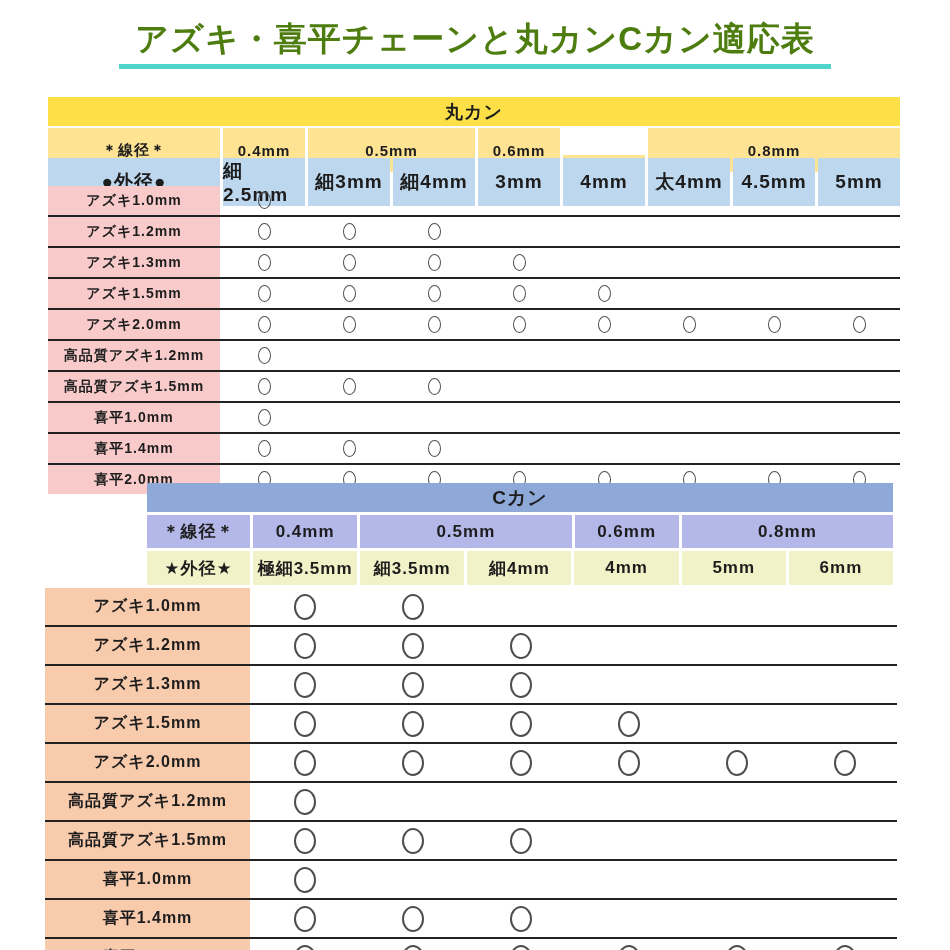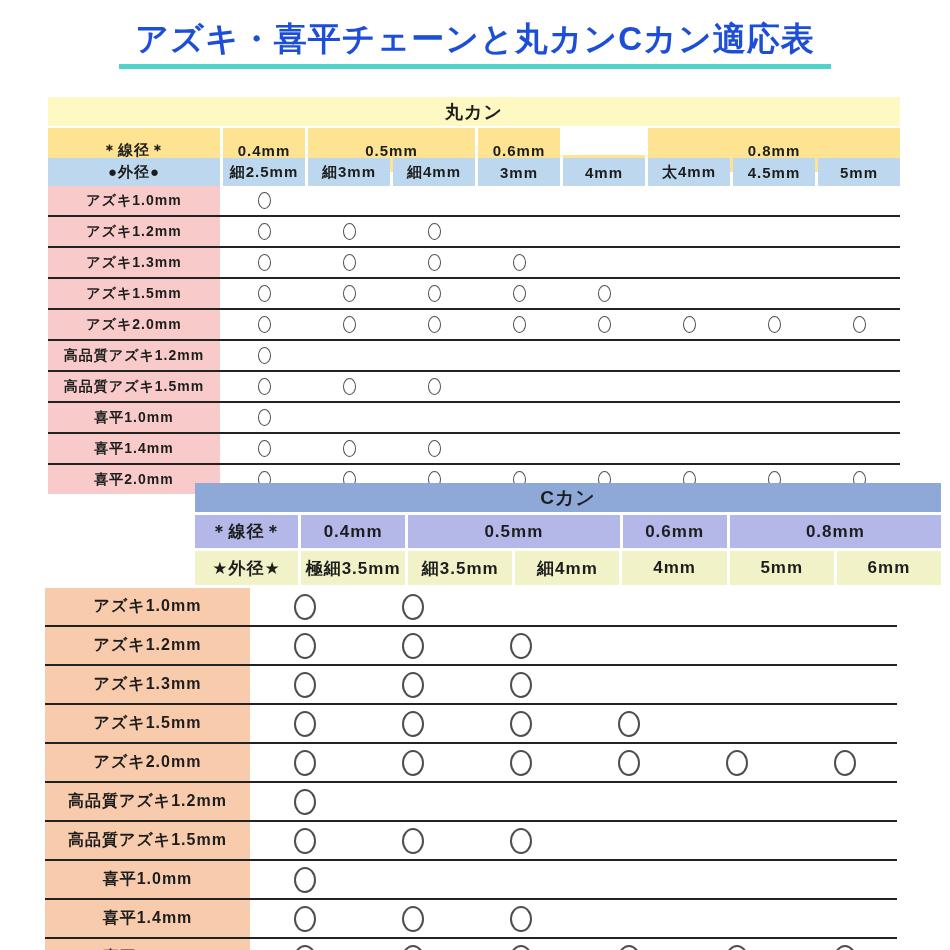--- a/index.html
+++ b/index.html
@@ -4,39 +4,39 @@
 <style>
   html,body { margin:0; padding:0; background:#ffffff; }
   .page {
     position:relative; width:950px; height:950px; overflow:hidden; background:#ffffff;
     font-family:"Liberation Sans","DejaVu Sans",sans-serif; font-weight:bold; color:#1d1d1d;
   }
   
   .title-wrap { position:absolute; top:18px; left:0; width:100%; text-align:center; }
   .title-wrap h1 {
     display:inline-block; margin:0; padding:0 16px 5px 16px;
-    font-size:33px; letter-spacing:1px; color:#1d4ed8;
+    font-size:33px; letter-spacing:1px; color:#4d7c0f;
     border-bottom:5px solid #4fd3ca; line-height:1.25;
   }
   
   .cell { display:flex; align-items:center; justify-content:center; box-sizing:border-box; letter-spacing:1px; }
   
   .maru { position:absolute; left:48px; top:97px; width:852px; }
-  .t1-title { height:29px; background:#fef9c3; font-size:18px; margin-bottom:2px; }
+  .t1-title { height:29px; background:#fde047; font-size:18px; margin-bottom:2px; }
   .t1grid { display:grid; grid-template-columns:172px repeat(8,1fr); column-gap:3px; }
   .t1-wire  { height:28px; margin-bottom:2px; font-size:15px; }
-  .t1-outer { height:28px; font-size:15px; }
+  .t1-outer { height:28px; font-size:19px; }
   .bg-yellow { background:#fee393; }
   .bg-blue   { background:#bdd7ee; }
   .bg-pink   { background:#f8caca; }
   .t1-row { height:29px; border-bottom:2px solid #222222; font-size:14px; }
   .t1-row:last-child { border-bottom:none; }
   .mk1 { width:11px; height:15px; border:1.5px solid #4e4e4e; border-radius:50%; }
   
-  .c-head { position:absolute; left:147px; top:483px; width:746px;margin-left:48px; }
+  .c-head { position:absolute; left:147px; top:483px; width:746px; }
   .t2-title { height:29px; background:#8ea9d8; font-size:19px; margin-bottom:3px; }
   .t2hgrid { display:grid; grid-template-columns:103px repeat(6,1fr); column-gap:3px; }
   .t2-wire  { height:33px; margin-bottom:3px; font-size:17px; }
   .t2-outer { height:34px; font-size:17px; }
   .bg-lav   { background:#b4b8e9; }
   .bg-cream { background:#f2f2c9;text-align:right; }
   
   .c-body { position:absolute; left:45px; top:588px; width:852px; }
   .t2bgrid { display:grid; grid-template-columns:205px repeat(6,1fr); column-gap:3px; }
   .t2-row { height:37px; border-bottom:2px solid #222222; font-size:16px; }

